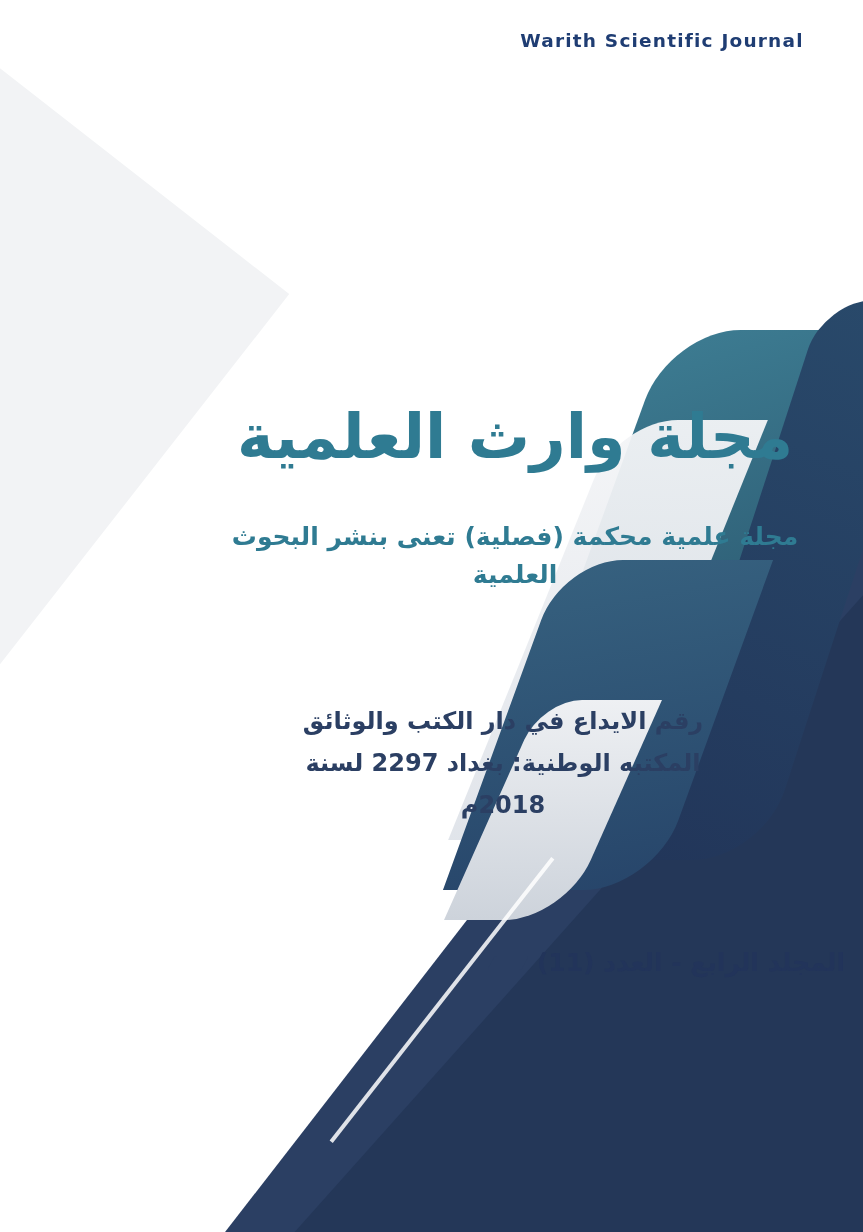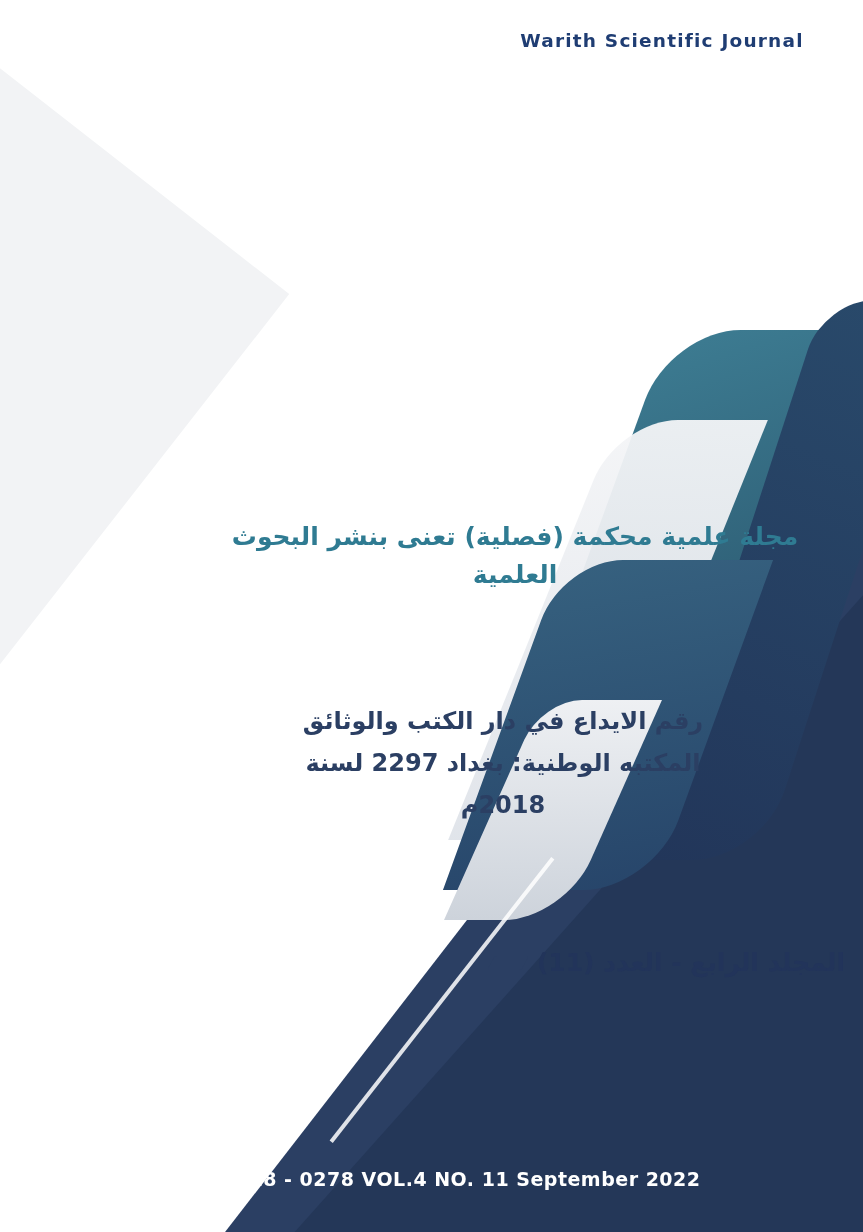--- a/index.html
+++ b/index.html
@@ -257,28 +257,28 @@
     <div class="ribbon ribbon-c"></div>
     <div class="ribbon ribbon-d"></div>
     <div class="ribbon ribbon-e"></div>
     <div class="slash-light"></div>
   </div>
 
   <div class="logo">
     <div class="logo-sub">Warith Scientific Journal</div>
   </div>
 
+  <div class="title-ar">مجلة وارث العلمية</div>
 
   <div class="subtitle-ar">مجلة علمية محكمة (فصلية) تعنى بنشر البحوث العلمية</div>
 
   <div class="deposit-ar">
     <div>رقم الايداع في دار الكتب والوثائق</div>
     <div>المكتبه الوطنية: بغداد 2297 لسنة 2018م</div>
   </div>
 
   <div class="volume-row">
     <div class="volume-text">المجلد الرابع - العدد (11)</div>
     <div class="volume-mark"></div>
   </div>
 
-  <div class="issn">ISSN:2618 - 0278   VOL.4  NO. 11 September 2022</div>
 
 </div>
 
 </body></html>

